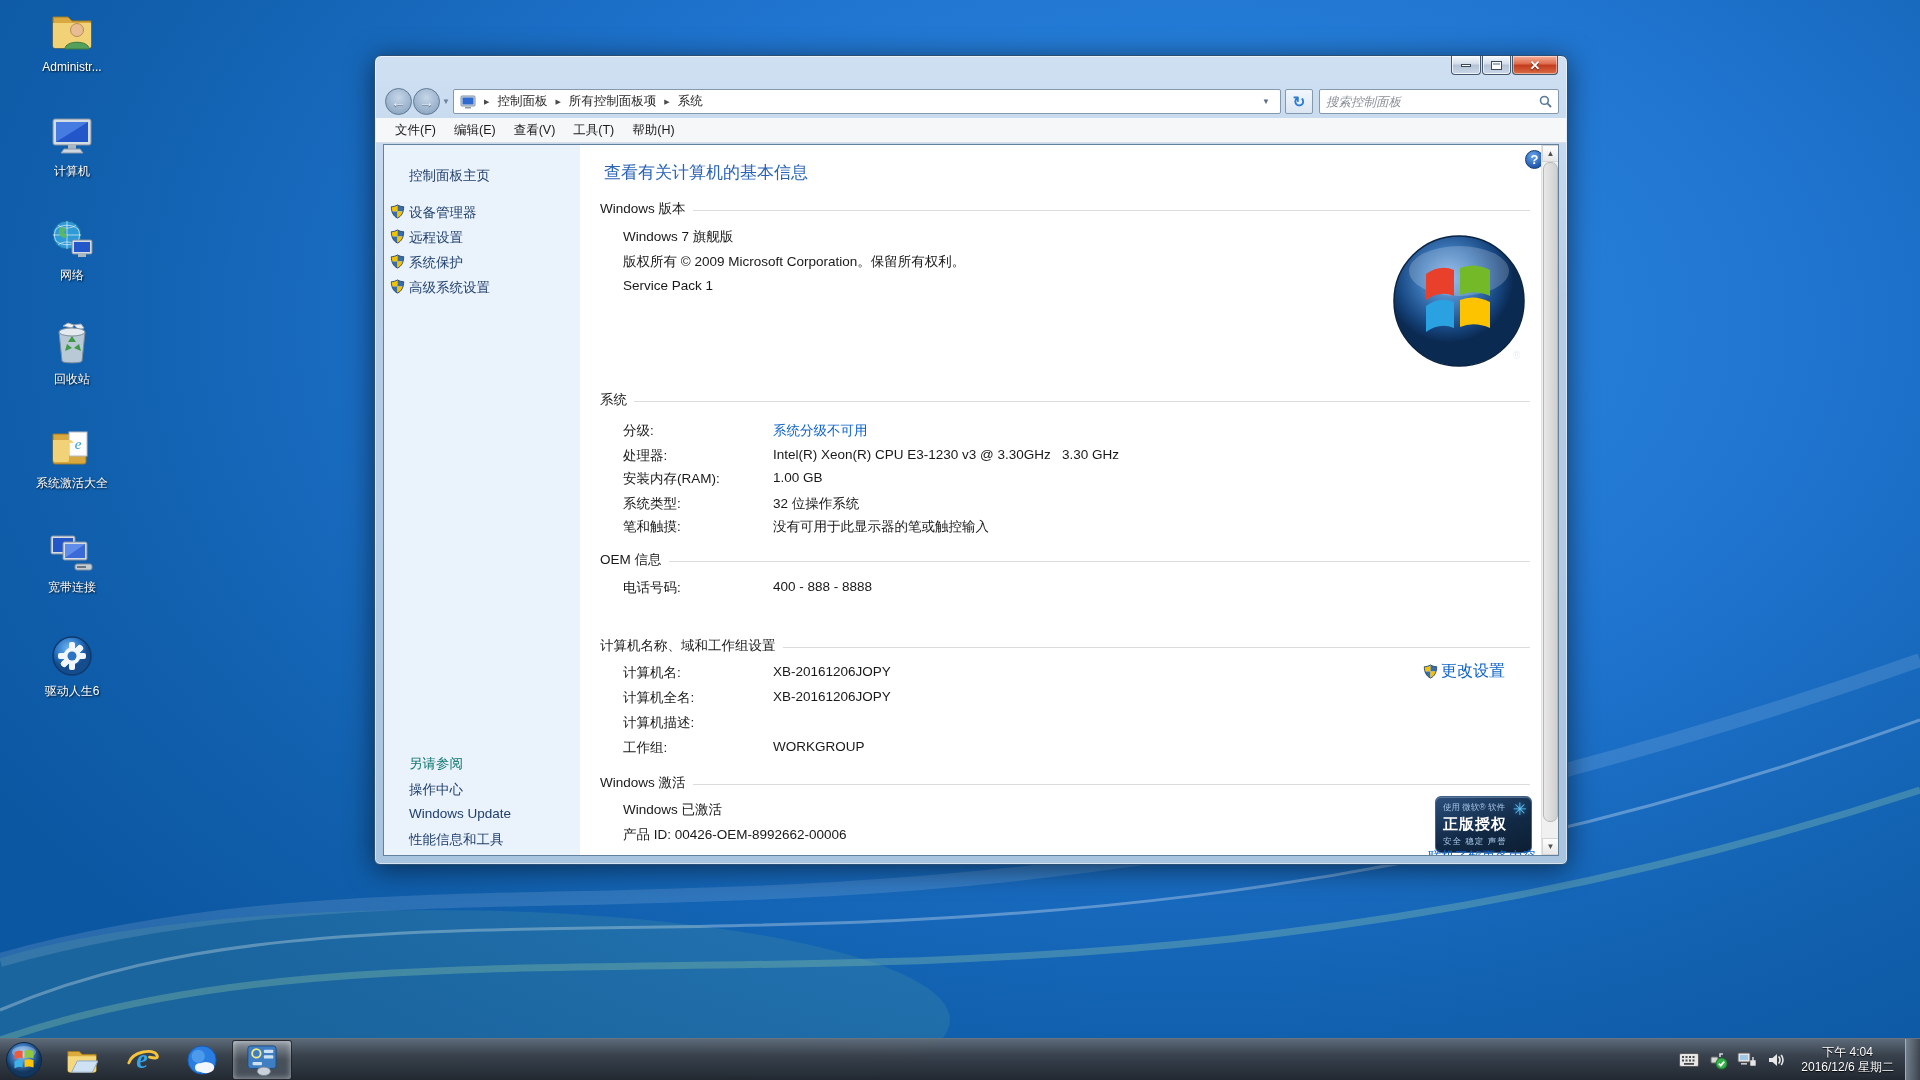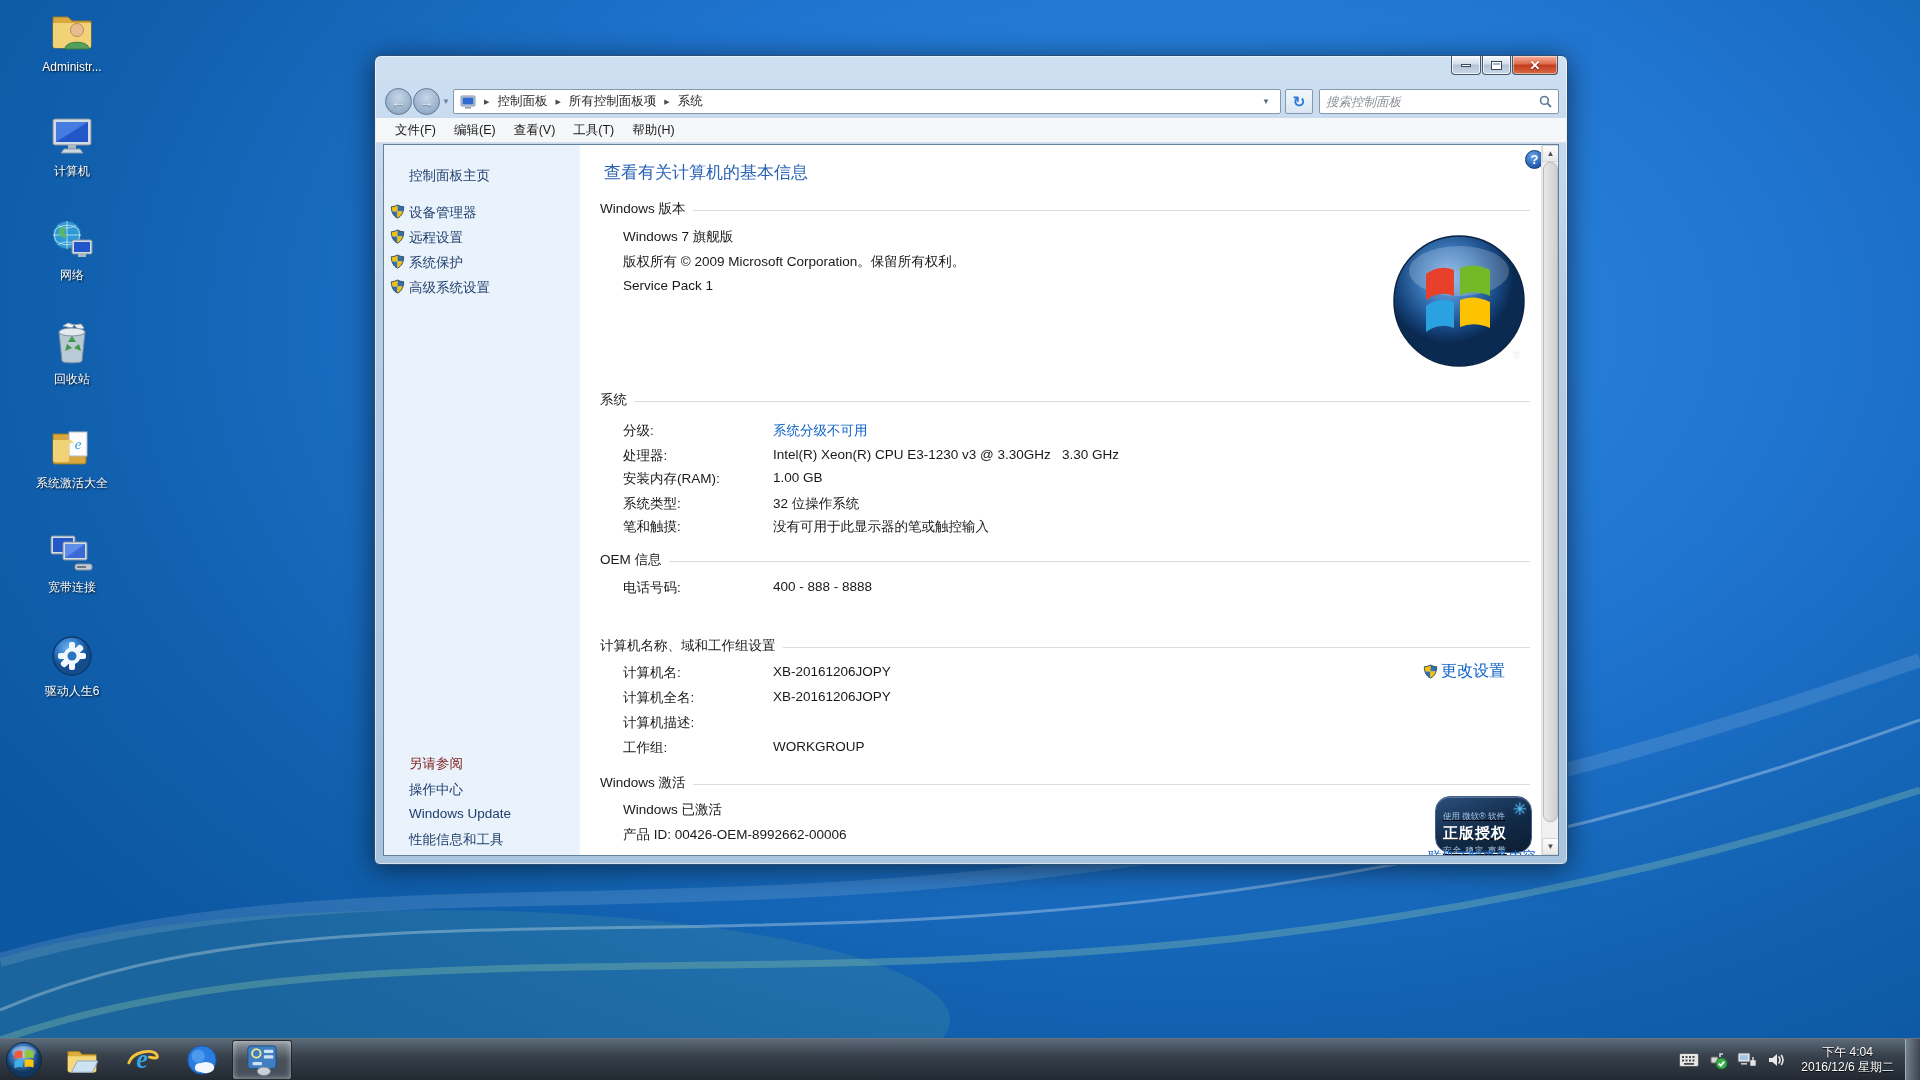--- a/index.html
+++ b/index.html
@@ -61,40 +61,40 @@
 
   .menubar { position:absolute; left:1px; top:62px; right:1px; height:25px; background:#f6f7f9;
       border-bottom:1px solid #d9dee4; display:flex; align-items:center; padding-left:10px; }
   .menu-item { font-size:12.5px; color:#1a1a1a; padding:3px 9px; cursor:pointer; }
 
   .contentframe { position:absolute; left:8px; right:8px; top:88px; bottom:8px; background:#fff;
       border:1px solid #63809c; overflow:hidden; }
   .sidebar { position:absolute; left:0; top:0; bottom:0; width:196px; background:#eaf2fb; }
   .side-item { position:absolute; left:25px; font-size:13.5px; color:#21406e; cursor:pointer; white-space:nowrap; }
   .side-shield { position:absolute; left:6px; width:15px; height:15px; }
-  .side-header { position:absolute; left:25px; font-size:13.5px; color:#7f1d1d; white-space:nowrap; }
+  .side-header { position:absolute; left:25px; font-size:13.5px; color:#0f766e; white-space:nowrap; }
 
   .main { position:absolute; left:196px; right:0; top:0; bottom:0; background:#fff; overflow:hidden; }
   .abs { position:absolute; }
   .page-title { left:24px; top:16px; font-size:17px; color:#2a63b5; }
   .sec-header { left:20px; right:28px; display:flex; align-items:center; gap:7px; font-size:13.5px; color:#191919; white-space:nowrap;justify-content:center; }
   .sec-rule { flex:1; height:1px; background:#dcdcdc; margin-top:3px; }
   .info-line { left:43px; font-size:13.5px; color:#191919; white-space:pre-wrap; }
   .info-row { left:43px; right:28px; font-size:13.5px; color:#191919; display:flex; }
   .row-label { width:150px; flex:none; }
   .row-value { white-space:pre-wrap; }
   .link { color:#0d62c9; cursor:pointer; }
   .help-btn { right:14px; top:5px; width:19px; height:19px; border-radius:50%;
       background:radial-gradient(circle at 40% 30%, #6aa6ec, #1c55a8 75%); border:1px solid #123c74;
       color:#fff; font-size:13px; font-weight:bold; display:flex; align-items:center; justify-content:center; cursor:pointer; }
   .change-settings { left:843px; top:516px; display:flex; align-items:center; gap:3px; font-size:16px; }
   .win-logo { left:811px; top:88px; width:138px; height:138px; }
-  .genuine-badge { left:855px; top:651px; width:97px; height:57px; border-radius:15px;
+  .genuine-badge { left:855px; top:651px; width:97px; height:57px; border-radius:6px;
       background:linear-gradient(160deg,#2a4f7d,#122a47 55%,#0c1e33); border:1px solid #41618a;
-      box-shadow:inset 0 1px 0 rgba(255,255,255,.25); padding:14px 7px; cursor:pointer;text-decoration:underline; }
+      box-shadow:inset 0 1px 0 rgba(255,255,255,.25); padding:5px 7px; cursor:pointer; }
   .badge-l1 { font-size:8.5px; color:#a9c8e8; }
   .badge-l2 { font-size:15px; color:#fff; font-weight:bold; letter-spacing:1px; margin-top:1px; }
   .badge-l3 { font-size:8.5px; color:#a9c8e8; margin-top:2px; letter-spacing:1px; }
   .badge-star { position:absolute; right:4px; top:2px; font-size:17px; color:#5fc2f2; text-shadow:0 0 4px #2a84c8; }
   .learn-more { left:848px; top:703px; font-size:13.5px; }
 
   .scrollbar { position:absolute; right:0; top:0; bottom:0; width:17px; background:#f0f0f0; border-left:1px solid #e2e2e2; }
   .scroll-arrow { position:absolute; left:0; width:17px; height:17px; display:flex; align-items:center; justify-content:center;
       font-size:8px; color:#505050; background:linear-gradient(#fdfdfd,#e8e8e8); border:1px solid #d5d5d5; cursor:pointer; }
   .scroll-thumb { position:absolute; left:1px; top:17px; width:15px; height:660px; border-radius:7px;

